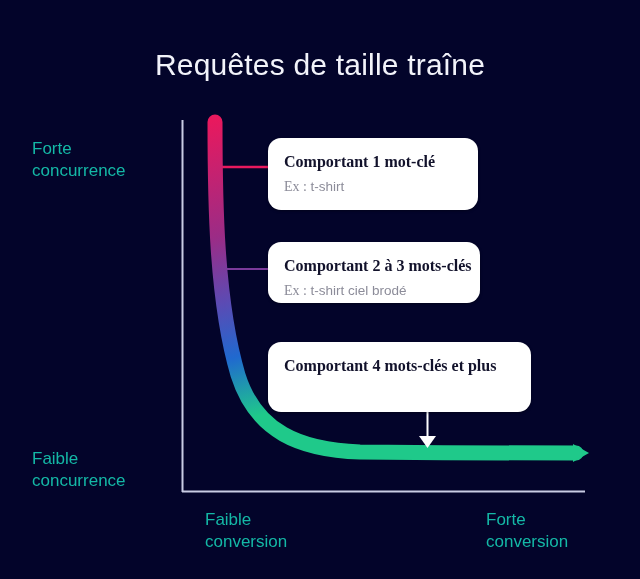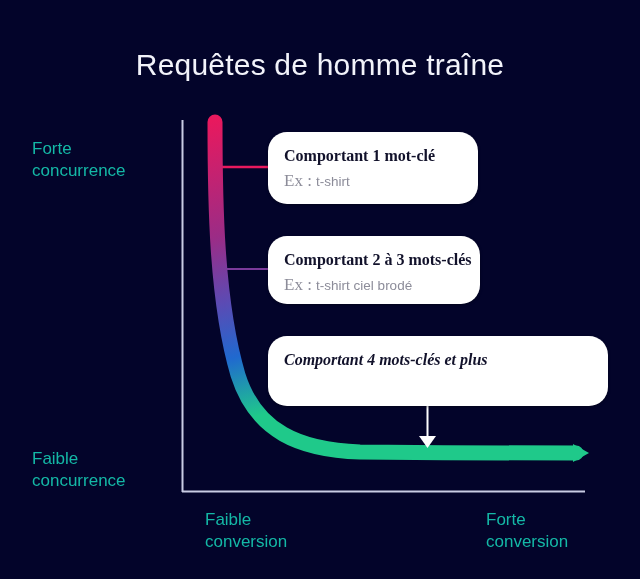--- a/index.html
+++ b/index.html
@@ -54,57 +54,58 @@
     left: 0;
     top: 0;
     width: 640px;
     height: 579px;
   }
 
   
   .card {
     position: absolute;
     background: #ffffff;
-    border-radius: 19px;
+    border-radius: 13px;
     box-sizing: border-box;
     padding: 14px 16px 13px 16px;
     box-shadow: 0 1px 3px rgba(0,0,0,0.35);
+    margin-top: 6px;
   }
   .card-title {
     color: #12122b;
     font-family: "Liberation Serif", serif;
     font-size: 16px;
     font-weight: 700;
     line-height: 20px;
     margin: 0 0 6px 0;
     white-space: nowrap;
   }
   .card-sub {
     color: #8c8c99;
     font-family: "Liberation Sans", sans-serif;
     font-size: 13.5px;
     line-height: 17px;
     margin: 0;
     white-space: nowrap;
   }
   .card-sub .ex {
     font-family: "Liberation Serif", serif;
-    font-size: 17px;
+    font-size: 14px;
   }
 
   #card-1 { left: 268px; top: 132px; width: 210px; height: 72px; }
-  #card-2 { left: 268px; top: 236px; width: 212px; height: 68px; }
-  #card-3 { left: 268px; top: 336px; width: 340px; height: 70px; font-style: italic; }
+  #card-2 { left: 268px; top: 236px; width: 212px; height: 61px; }
+  #card-3 { left: 268px; top: 336px; width: 263px; height: 70px; }
 </style>
 </head>
 <body>
 
 <div id="stage">
 
-  <div class="title">Requêtes de homme traîne</div>
+  <div class="title">Requêtes de taille traîne</div>
 
   <div class="axis-label lbl-forte-conc">Forte
 concurrence</div>
   <div class="axis-label lbl-faible-conc">Faible
 concurrence</div>
   <div class="axis-label lbl-faible-conv">Faible
 conversion</div>
   <div class="axis-label lbl-forte-conv">Forte
 conversion</div>
 

